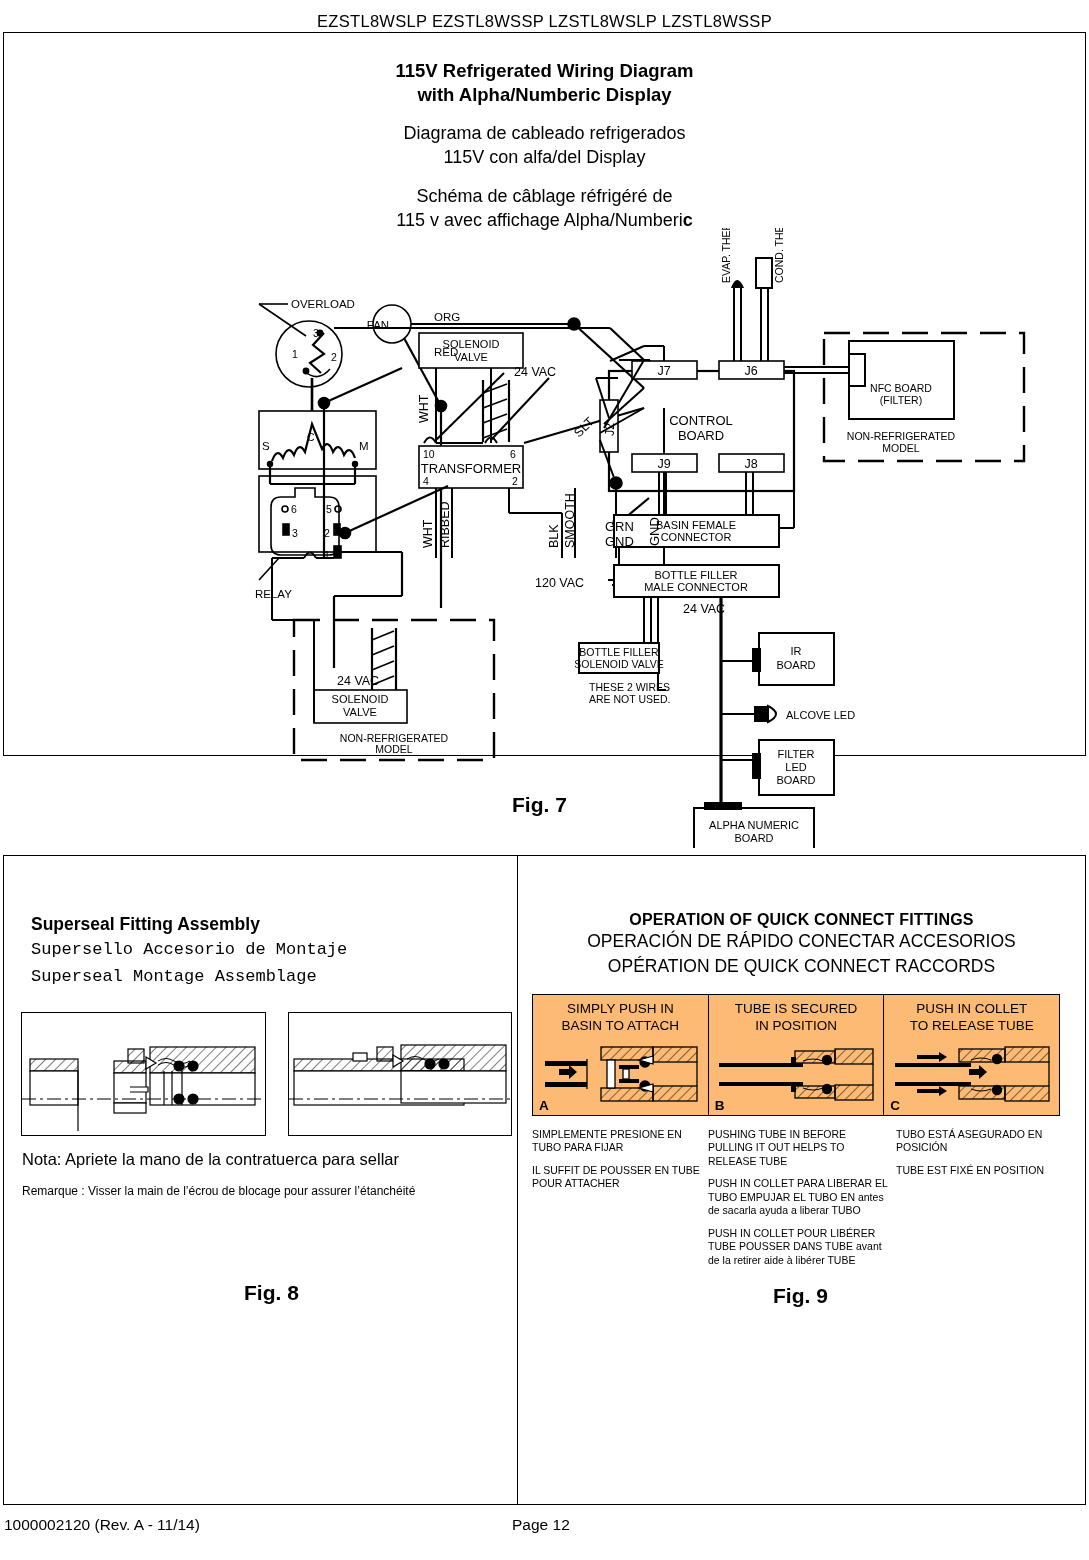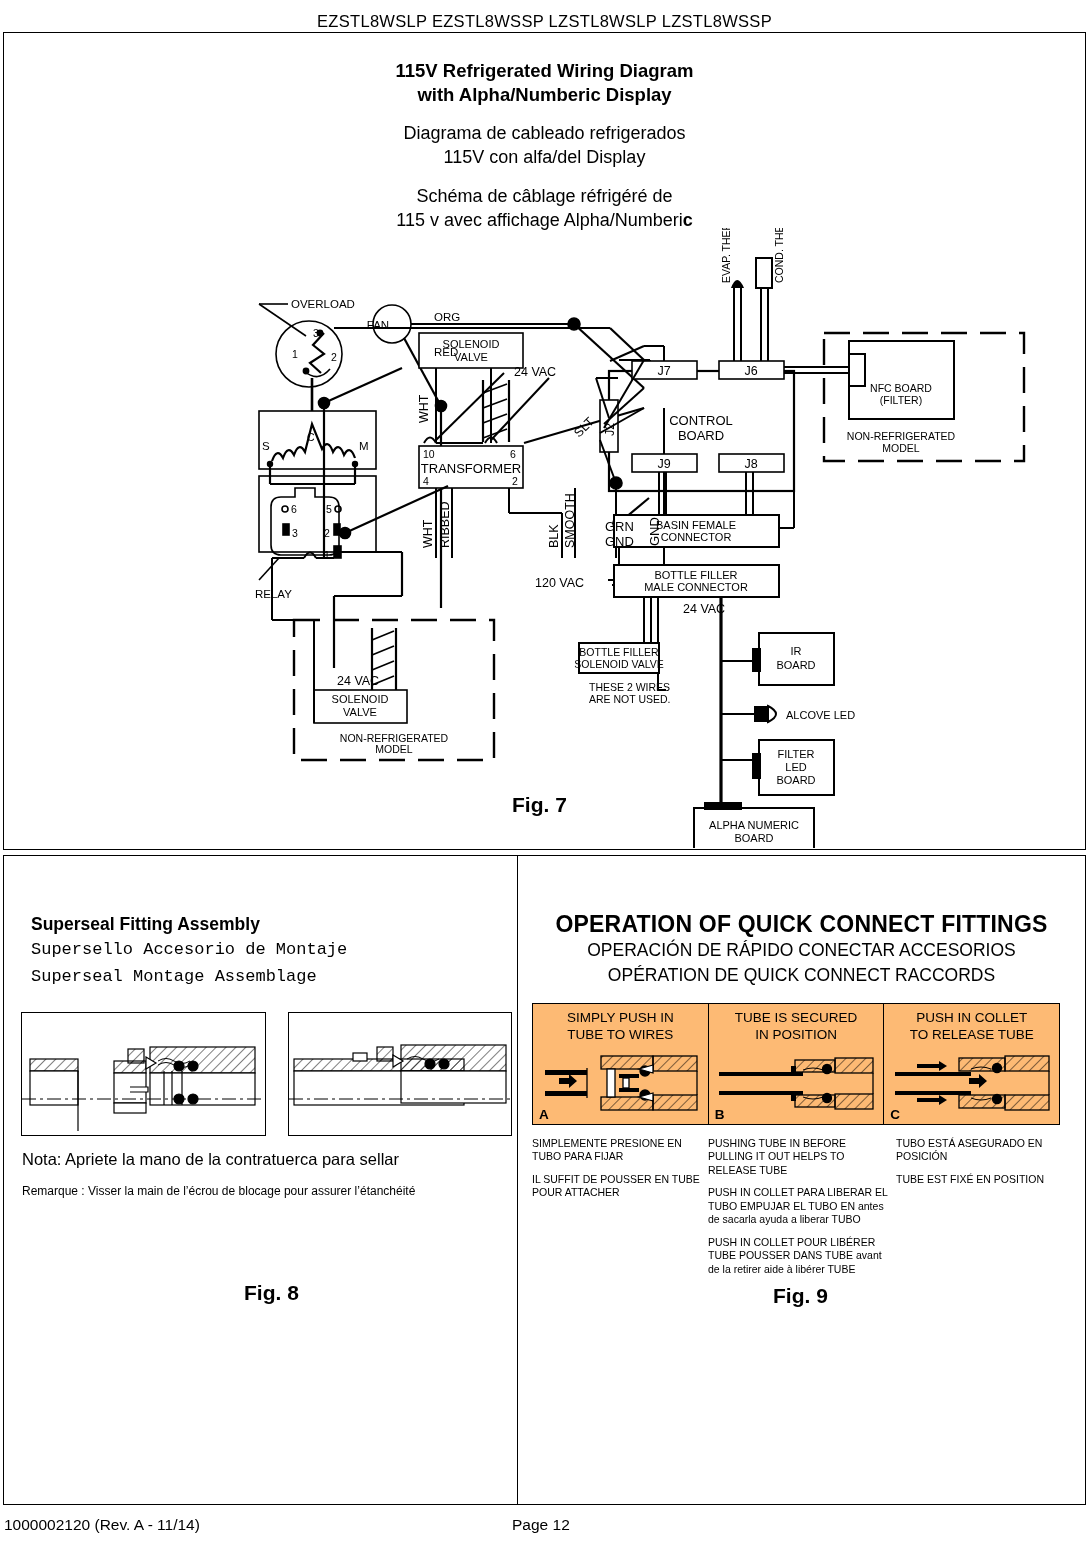--- a/index.html
+++ b/index.html
@@ -16,21 +16,21 @@
   .page-header {
     text-align: center;
     font-size: 16.5px;
     letter-spacing: 0.3px;
     padding-top: 12px;
     height: 30px;
   }
   .panel-top {
     position: absolute;
     left: 3px; top: 32px; right: 3px;
-    height: 818px;
+    height: 724px;
     border: 1.6px solid #000;
   }
   .titleblock { text-align: center; padding-top: 26px; }
   .t-en { font-size: 18.5px; font-weight: bold; line-height: 1.32; }
   .t-es { font-size: 18px; line-height: 1.32; margin-top: 14px; }
   .t-fr { font-size: 18px; line-height: 1.32; margin-top: 16px; }
   .t-fr .bold-c { font-weight: bold; }
 
   .diagram-wrap { position: absolute; left: 0; top: 195px; width: 100%; height: 620px; }
   svg.dgm { display:block; }
@@ -55,21 +55,21 @@
 
   .ss-figs { display: flex; gap: 22px; padding: 22px 0 0 17px; }
   .ss-fig { border: 1.4px solid #000; background:#fff; }
 
   .note-en { font-size: 16.5px; font-weight: bold; padding: 16px 0 0 22px; }
   .note-es { font-size: 16.5px; padding: 14px 0 0 18px; }
   .note-fr { font-size: 12px; padding: 14px 36px 0 18px; line-height: 1.35; }
   .fig8 { position: absolute; left: 240px; top: 425px; font-size: 21px; font-weight: bold; }
 
   .qc-head { text-align: center; padding-top: 55px; }
-  .qc-en { font-size: 23px; font-weight: bold; letter-spacing: .2px; }
+  .qc-en { font-size: 16px; font-weight: bold; letter-spacing: .2px; }
   .qc-es, .qc-fr { font-size: 17.5px; line-height: 1.4; }
 
   .qc-table { margin: 16px 0 0 14px; width: 528px; border: 1.6px solid #000; display: flex; background:#fdba74; }
   .qc-cell { flex: 1; border-right: 1.4px solid #000; padding: 6px 4px 4px; position: relative; }
   .qc-cell:last-child { border-right: none; }
   .qc-title { text-align: center; font-size: 13.5px; line-height: 1.25; height: 36px; }
   .qc-letter { position: absolute; left: 6px; bottom: 2px; font-size: 13.5px; font-weight: bold; }
   .qc-art { height: 74px; display:flex; align-items:center; justify-content:center; }
 
   .qc-captions { display: flex; margin: 12px 0 0 14px; width: 540px; }
@@ -456,21 +456,21 @@
     <div class="qc-head">
       <div class="qc-en">OPERATION OF QUICK CONNECT FITTINGS</div>
       <div class="qc-es">OPERACIÓN DE RÁPIDO CONECTAR ACCESORIOS</div>
       <div class="qc-fr">OPÉRATION DE QUICK CONNECT RACCORDS</div>
     </div>
 
     <div class="qc-table">
       <div class="qc-cell">
         <div class="qc-title">
           <div>SIMPLY PUSH IN</div>
-          <div>TUBE TO WIRES</div>
+          <div>BASIN TO ATTACH</div>
         </div>
         <div class="qc-art">
           <svg width="162" height="66" viewBox="0 0 162 66">
             <g stroke="#000" stroke-width="1.3" fill="none">
               <rect x="6" y="20" width="42" height="5" fill="#000" stroke="none"></rect>
               <rect x="6" y="41" width="42" height="5" fill="#000" stroke="none"></rect>
               <line x1="48" y1="18" x2="48" y2="48"></line>
               <path d="M20 28 h10 l0 -4 l8 7 l-8 7 l0 -4 h-10 z" fill="#000" stroke="none"></path>
               <rect x="62" y="6" width="52" height="13" fill="url(#h1)"></rect>
               <rect x="62" y="47" width="52" height="13" fill="url(#h1)"></rect>

